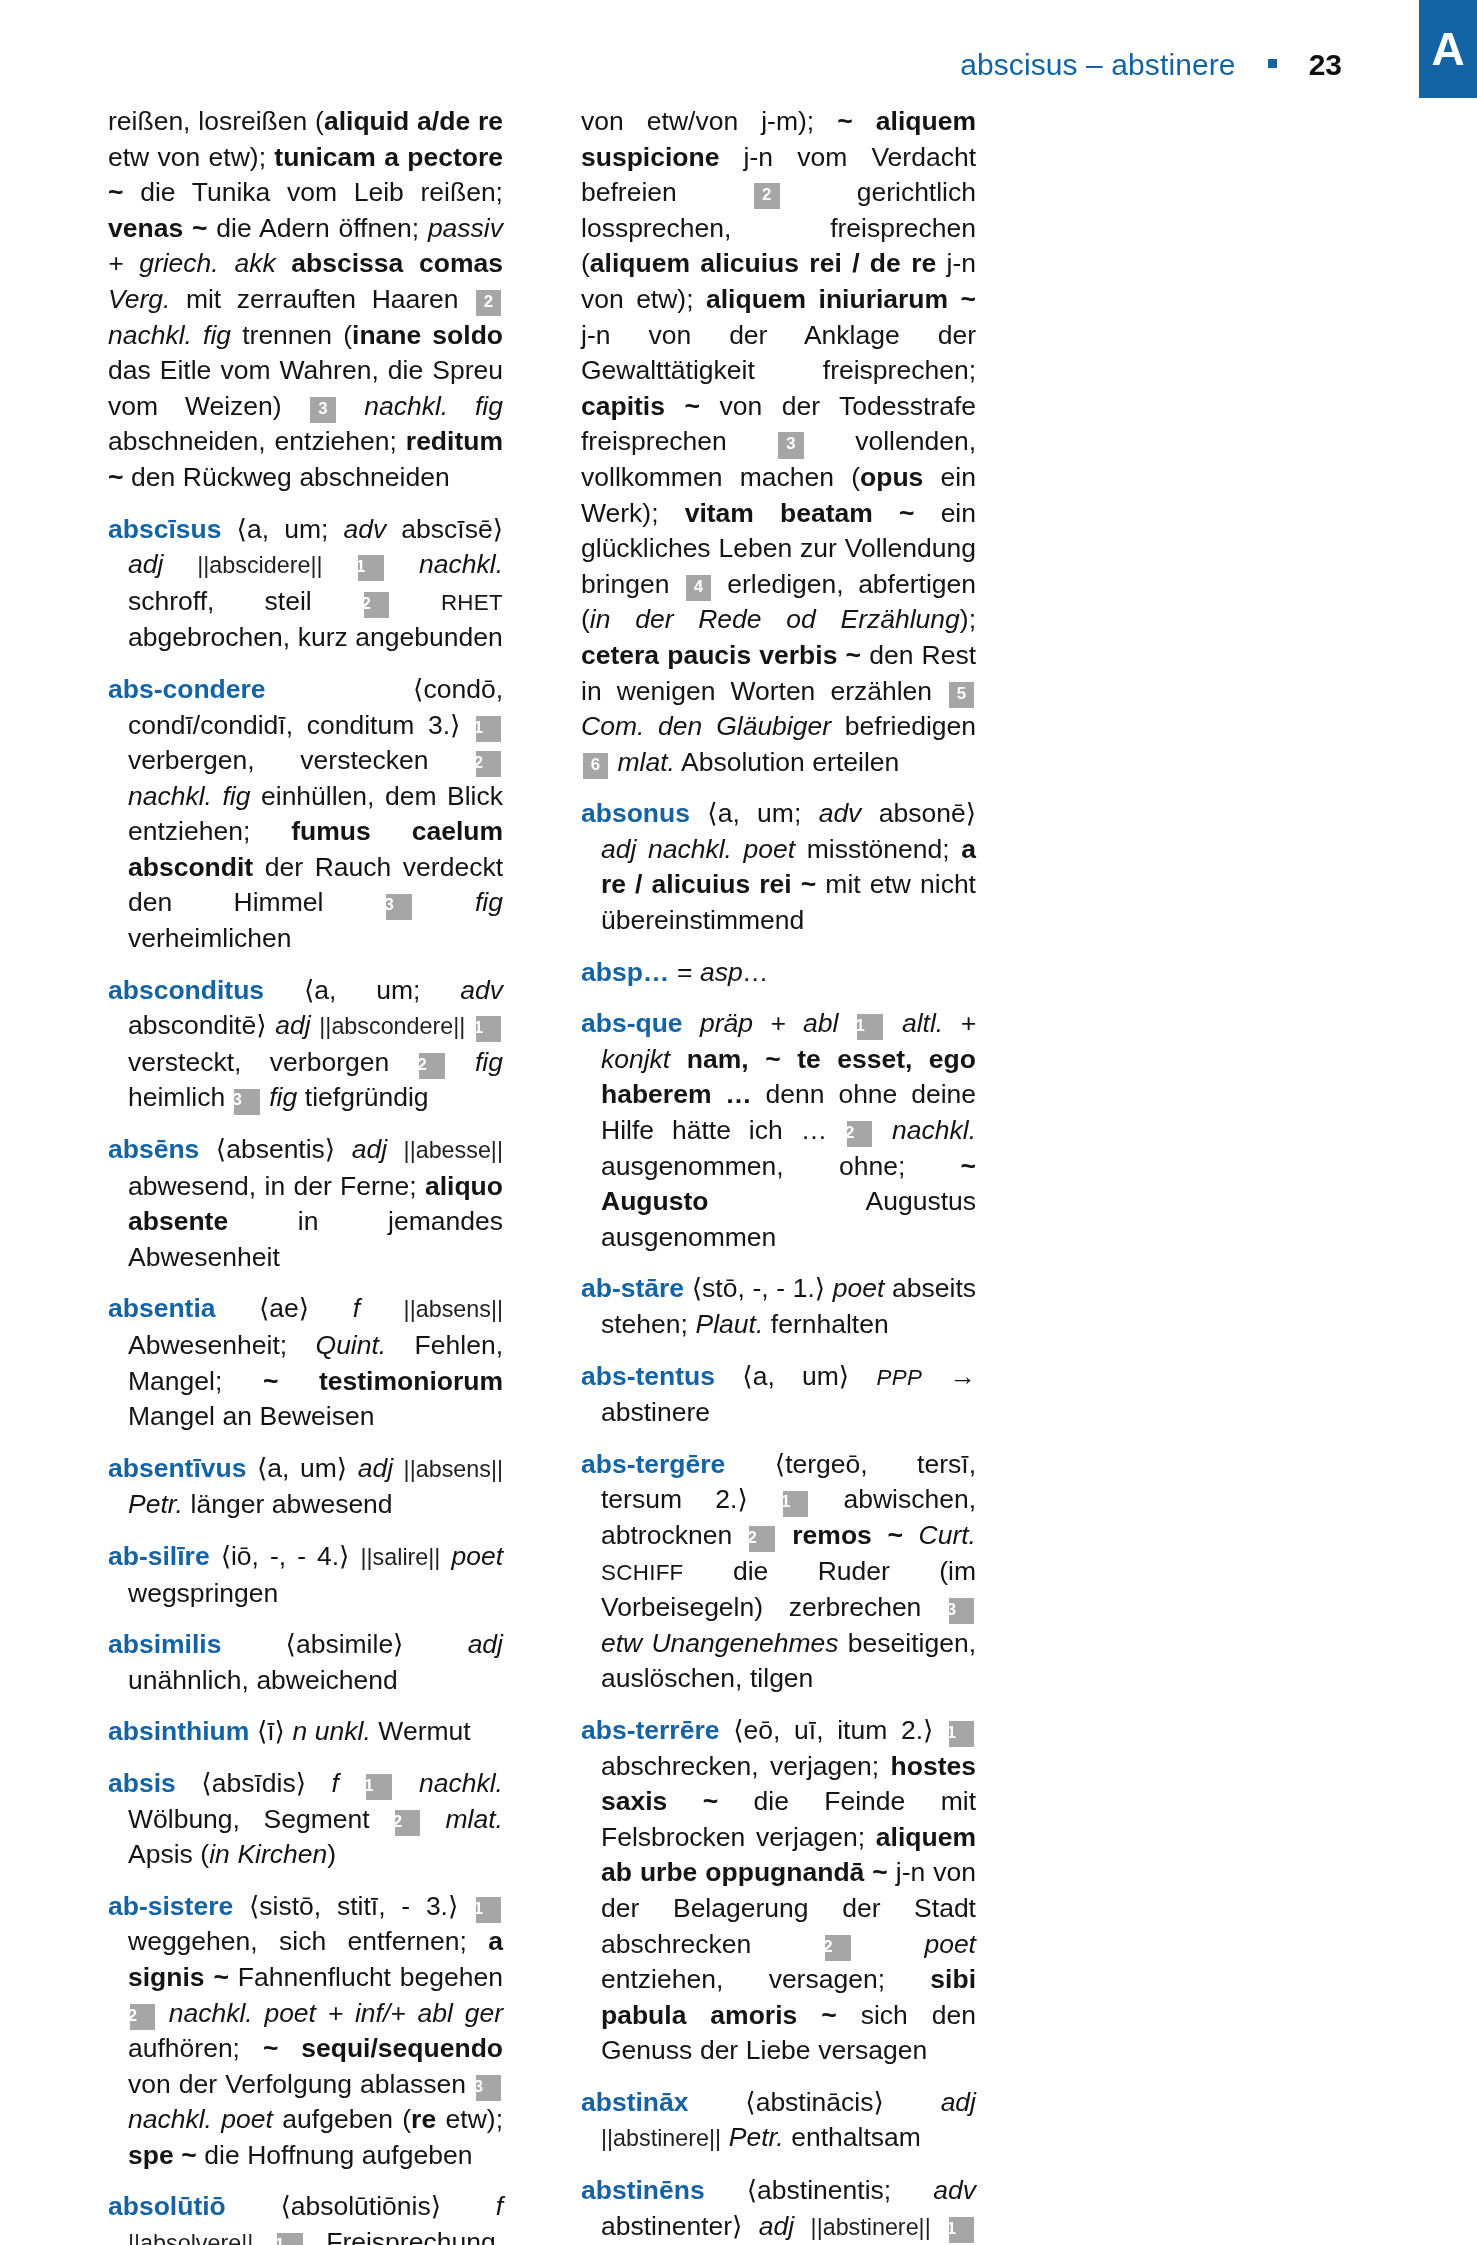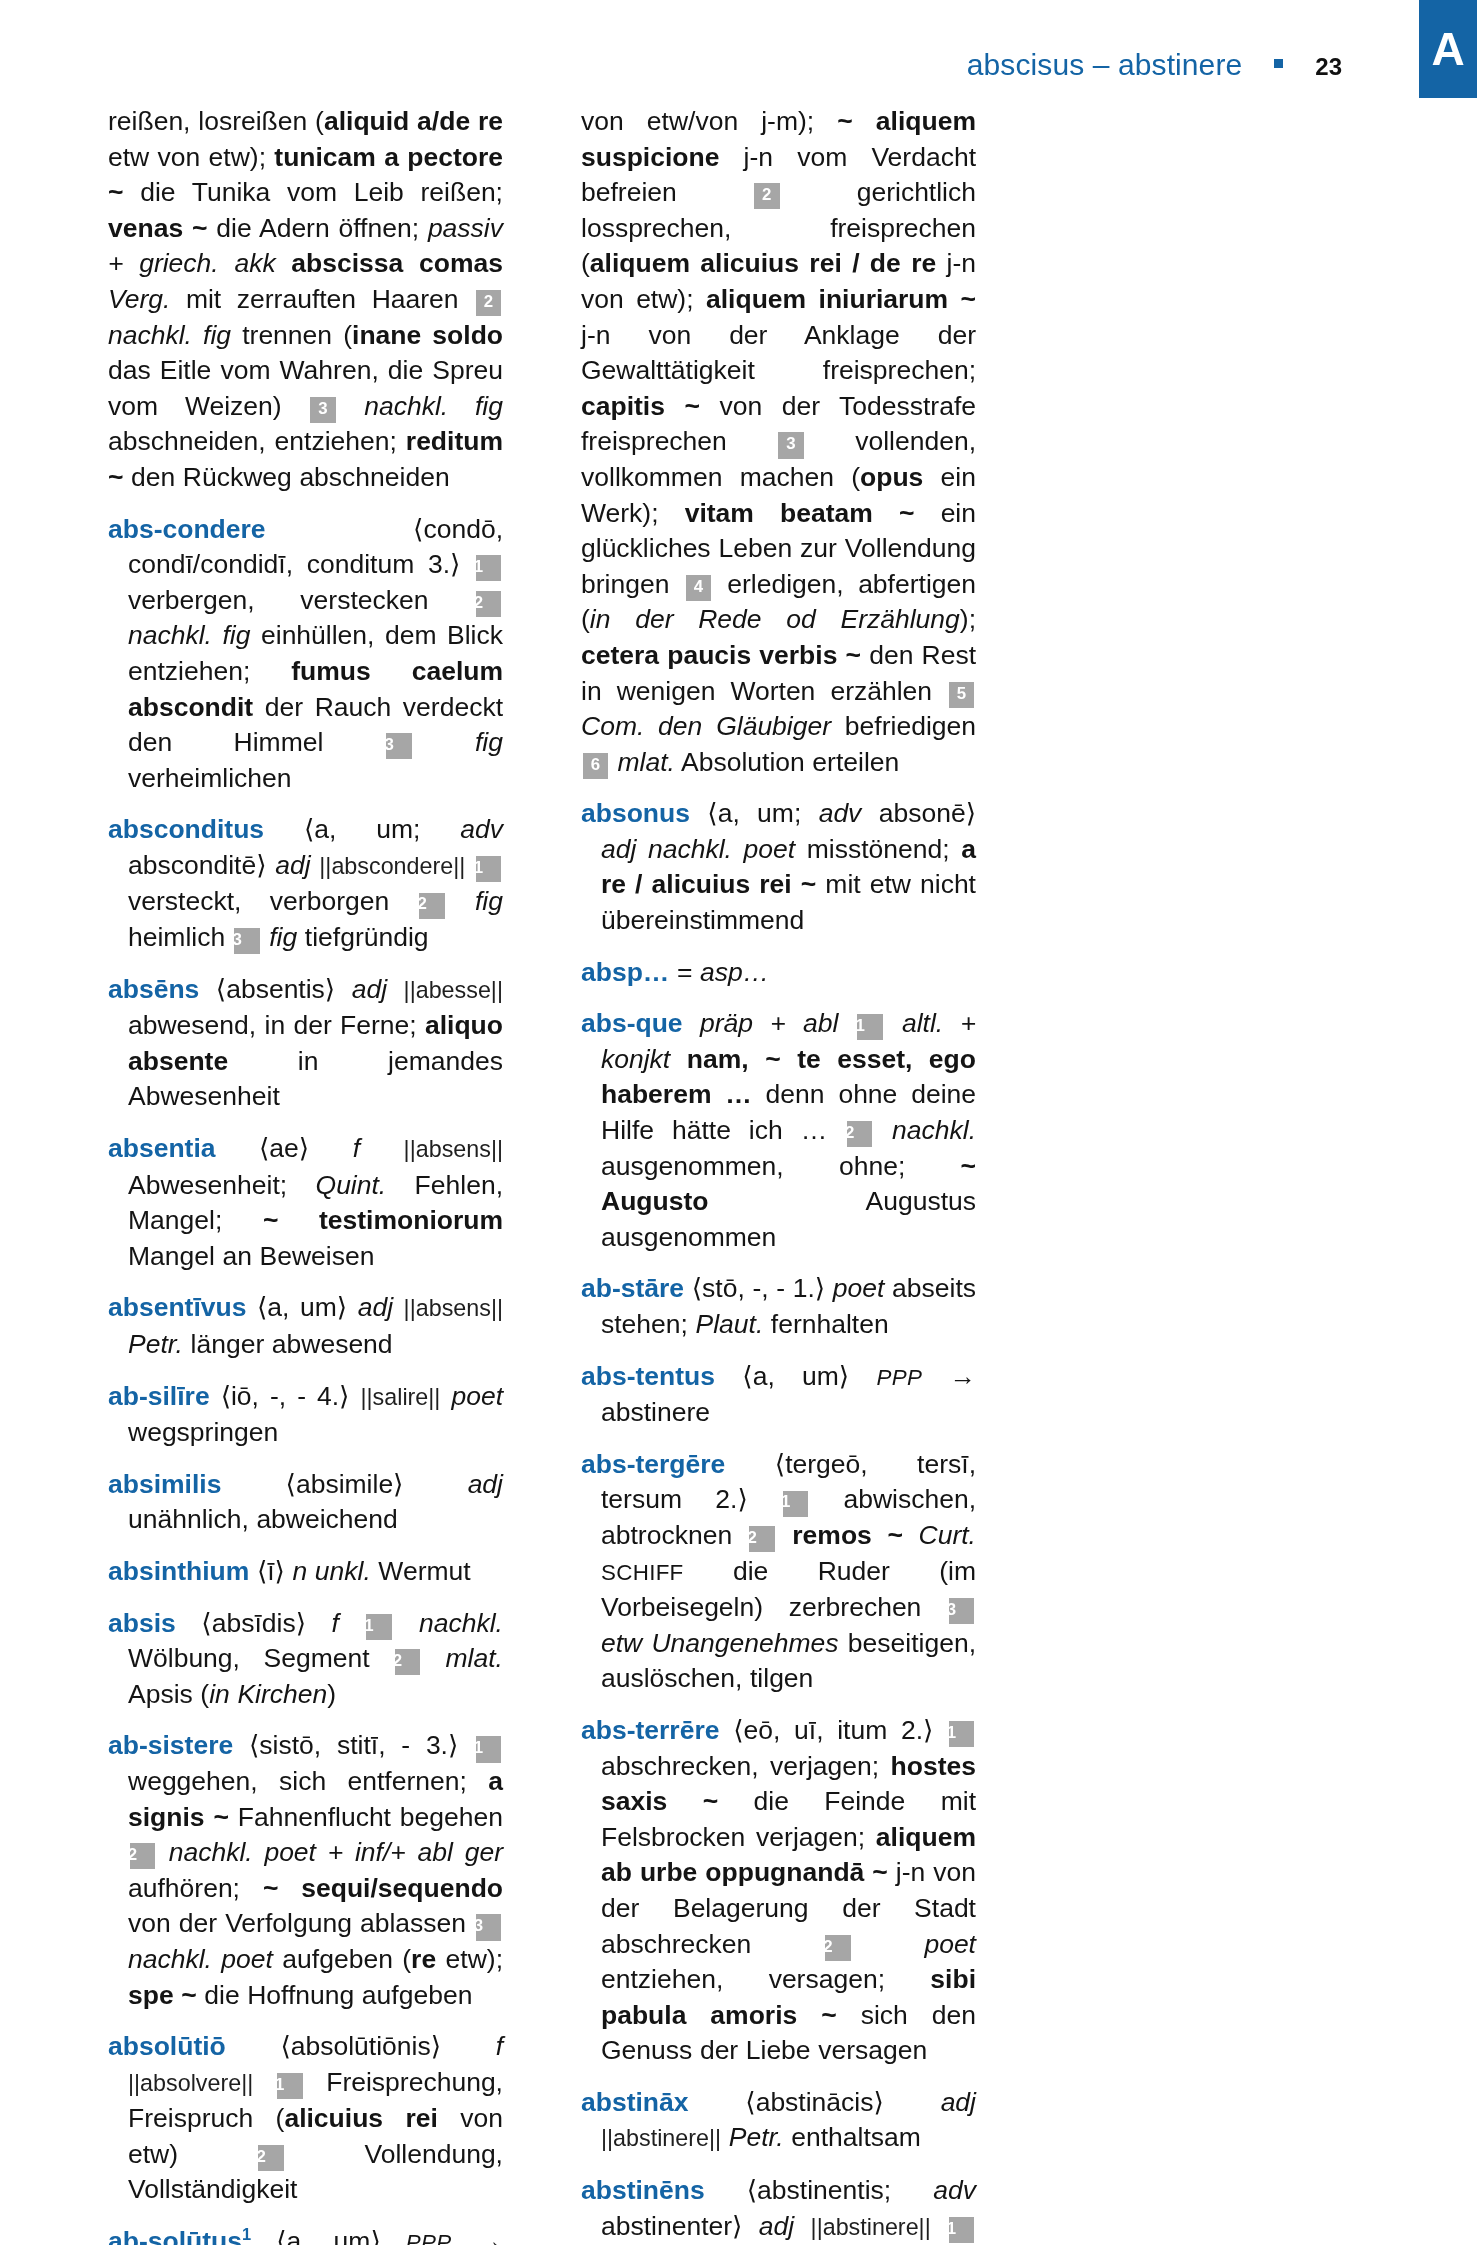--- a/index.html
+++ b/index.html
@@ -41,21 +41,21 @@
   .rh-dot {
     display: inline-block;
     width: 9px;
     height: 9px;
     background: #1464a5;
     position: relative;
     top: -7px;
   }
   .rh-page {
     color: #111111;
-    font-size: 24px;
+    font-size: 30px;
     font-weight: 700;
   }
   #thumb-tab {
     position: absolute;
     right: 0;
     top: 0;
     width: 58px;
     height: 98px;
     background: #1464a5;
     color: #ffffff;
@@ -151,20 +151,21 @@
     <span class="rh-range">abscisus – abstinere</span>
     <span class="rh-dot"></span>
     <span class="rh-page">23</span>
   </div>
   <div id="thumb-tab">A</div>
 </div>
 
 <div id="columns">
   <div class="col" id="col-left">
       <p class="cont">reißen, losreißen (<span class="b">aliquid a/de re</span> etw von etw); <span class="b">tunicam a pectore <span class="tilde">~</span></span> die Tunika vom Leib reißen; <span class="b">venas <span class="tilde">~</span></span> die Adern öffnen; <span class="i">passiv + griech. akk</span> <span class="b">abscissa comas</span> <span class="i">Verg.</span> mit zerrauften Haaren <span class="num">2</span> <span class="i">nachkl. fig</span> trennen (<span class="b">inane soldo</span> das Eitle vom Wahren, die Spreu vom Weizen) <span class="num">3</span> <span class="i">nachkl. fig</span> abschneiden, entziehen; <span class="b">reditum <span class="tilde">~</span></span> den Rückweg abschneiden</p>
+      <p class=""><span class="hw">abscīsus</span> ⟨a, um; <span class="i">adv</span> abscīsē⟩ <span class="i">adj</span> <span class="et">||abscidere||</span> <span class="num">1</span> <span class="i">nachkl.</span> schroff, steil <span class="num">2</span> <span class="sc">RHET</span> abgebrochen, kurz angebunden</p>
       <p class=""><span class="hw">abs-condere</span> ⟨condō, condī/condidī, conditum 3.⟩ <span class="num">1</span> verbergen, verstecken <span class="num">2</span> <span class="i">nachkl. fig</span> einhüllen, dem Blick entziehen; <span class="b">fumus caelum abscondit</span> der Rauch verdeckt den Himmel <span class="num">3</span> <span class="i">fig</span> verheimlichen</p>
       <p class=""><span class="hw">absconditus</span> ⟨a, um; <span class="i">adv</span> absconditē⟩ <span class="i">adj</span> <span class="et">||abscondere||</span> <span class="num">1</span> versteckt, verborgen <span class="num">2</span> <span class="i">fig</span> heimlich <span class="num">3</span> <span class="i">fig</span> tiefgründig</p>
       <p class=""><span class="hw">absēns</span> ⟨absentis⟩ <span class="i">adj</span> <span class="et">||abesse||</span> abwesend, in der Ferne; <span class="b">aliquo absente</span> in jemandes Abwesenheit</p>
       <p class=""><span class="hw">absentia</span> ⟨ae⟩ <span class="i">f</span> <span class="et">||absens||</span> Abwesenheit; <span class="i">Quint.</span> Fehlen, Mangel; <span class="tilde">~</span> <span class="b">testimoniorum</span> Mangel an Beweisen</p>
       <p class=""><span class="hw">absentīvus</span> ⟨a, um⟩ <span class="i">adj</span> <span class="et">||absens||</span> <span class="i">Petr.</span> länger abwesend</p>
       <p class=""><span class="hw">ab-silīre</span> ⟨iō, -, - 4.⟩ <span class="et">||salire||</span> <span class="i">poet</span> wegspringen</p>
       <p class=""><span class="hw">absimilis</span> ⟨absimile⟩ <span class="i">adj</span> unähnlich, abweichend</p>
       <p class=""><span class="hw">absinthium</span> ⟨ī⟩ <span class="i">n unkl.</span> Wermut</p>
       <p class=""><span class="hw">absis</span> ⟨absīdis⟩ <span class="i">f</span> <span class="num">1</span> <span class="i">nachkl.</span> Wölbung, Segment <span class="num">2</span> <span class="i">mlat.</span> Apsis (<span class="i">in Kirchen</span>)</p>
       <p class=""><span class="hw">ab-sistere</span> ⟨sistō, stitī, - 3.⟩ <span class="num">1</span> weggehen, sich entfernen; <span class="b">a signis <span class="tilde">~</span></span> Fahnenflucht begehen <span class="num">2</span> <span class="i">nachkl. poet + inf/+ abl ger</span> aufhören; <span class="b"><span class="tilde">~</span> sequi/sequendo</span> von der Verfolgung ablassen <span class="num">3</span> <span class="i">nachkl. poet</span> aufgeben (<span class="b">re</span> etw); <span class="b">spe <span class="tilde">~</span></span> die Hoffnung aufgeben</p>

